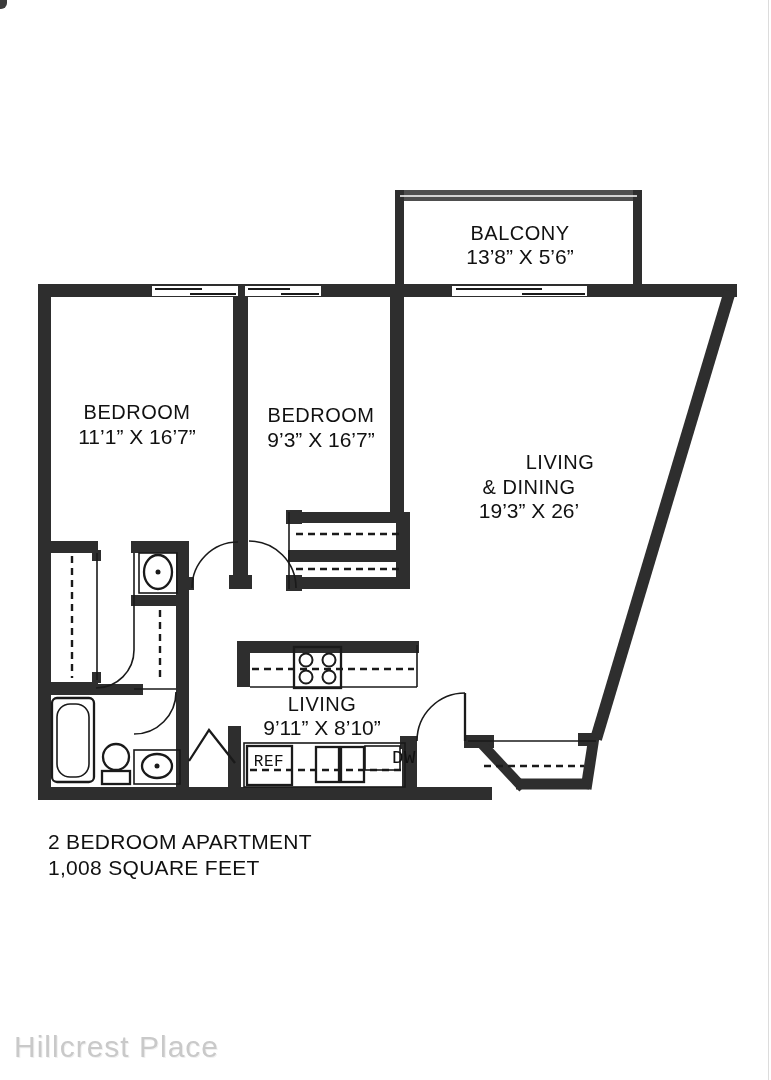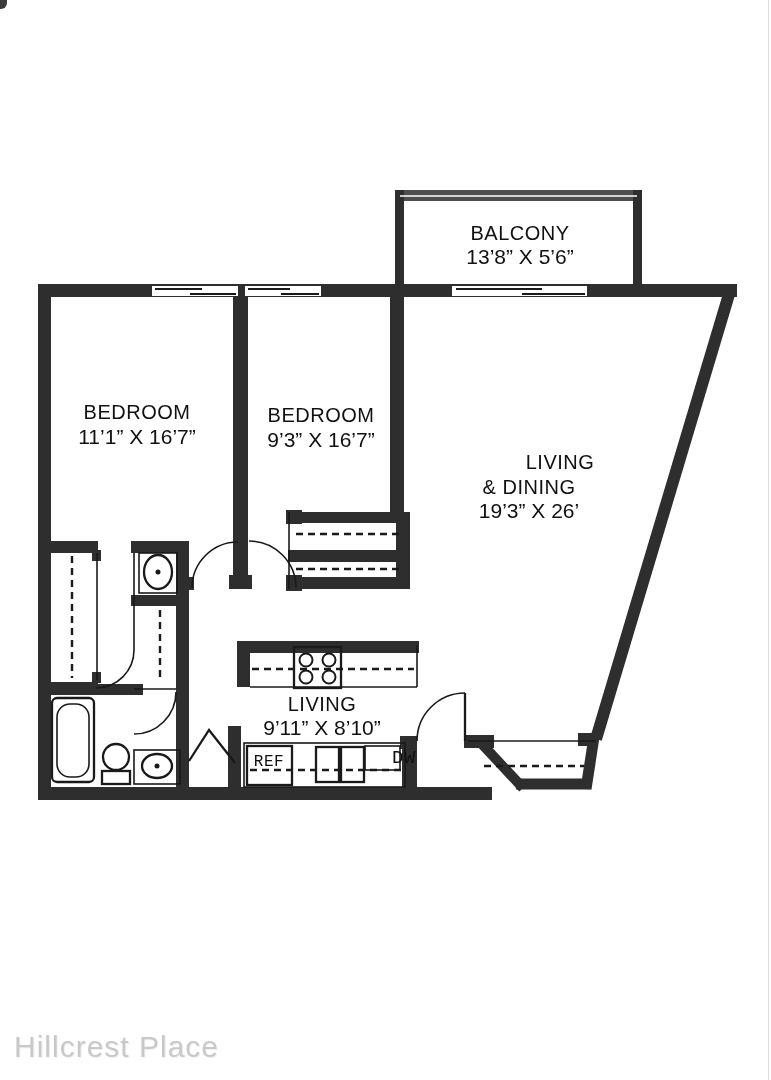--- a/index.html
+++ b/index.html
@@ -164,18 +164,22 @@
   <div class="lbl room-name" style="left:560px;top:462px">LIVING</div>
   <div class="lbl room-name" style="left:529px;top:487px">&amp; DINING</div>
   <div class="lbl room-dims" style="left:529px;top:511px">19’3” X 26’</div>
 
   <div class="lbl room-name" style="left:322px;top:704px">LIVING</div>
   <div class="lbl room-dims" style="left:322px;top:728px">9’11” X 8’10”</div>
 
   <div class="lbl appliance" style="left:269px;top:762px">REF</div>
   <div class="lbl appliance" style="left:404px;top:758px;font-size:19px">DW</div>
 
+  <div id="caption">
+    <div>2 BEDROOM APARTMENT</div>
+    <div>1,008 SQUARE FEET</div>
+  </div>
 
   <div id="watermark">Hillcrest Place</div>
 
   <div id="edge-right"></div>
   <div id="corner-speck"></div>
 </div>
 
 </body></html>

